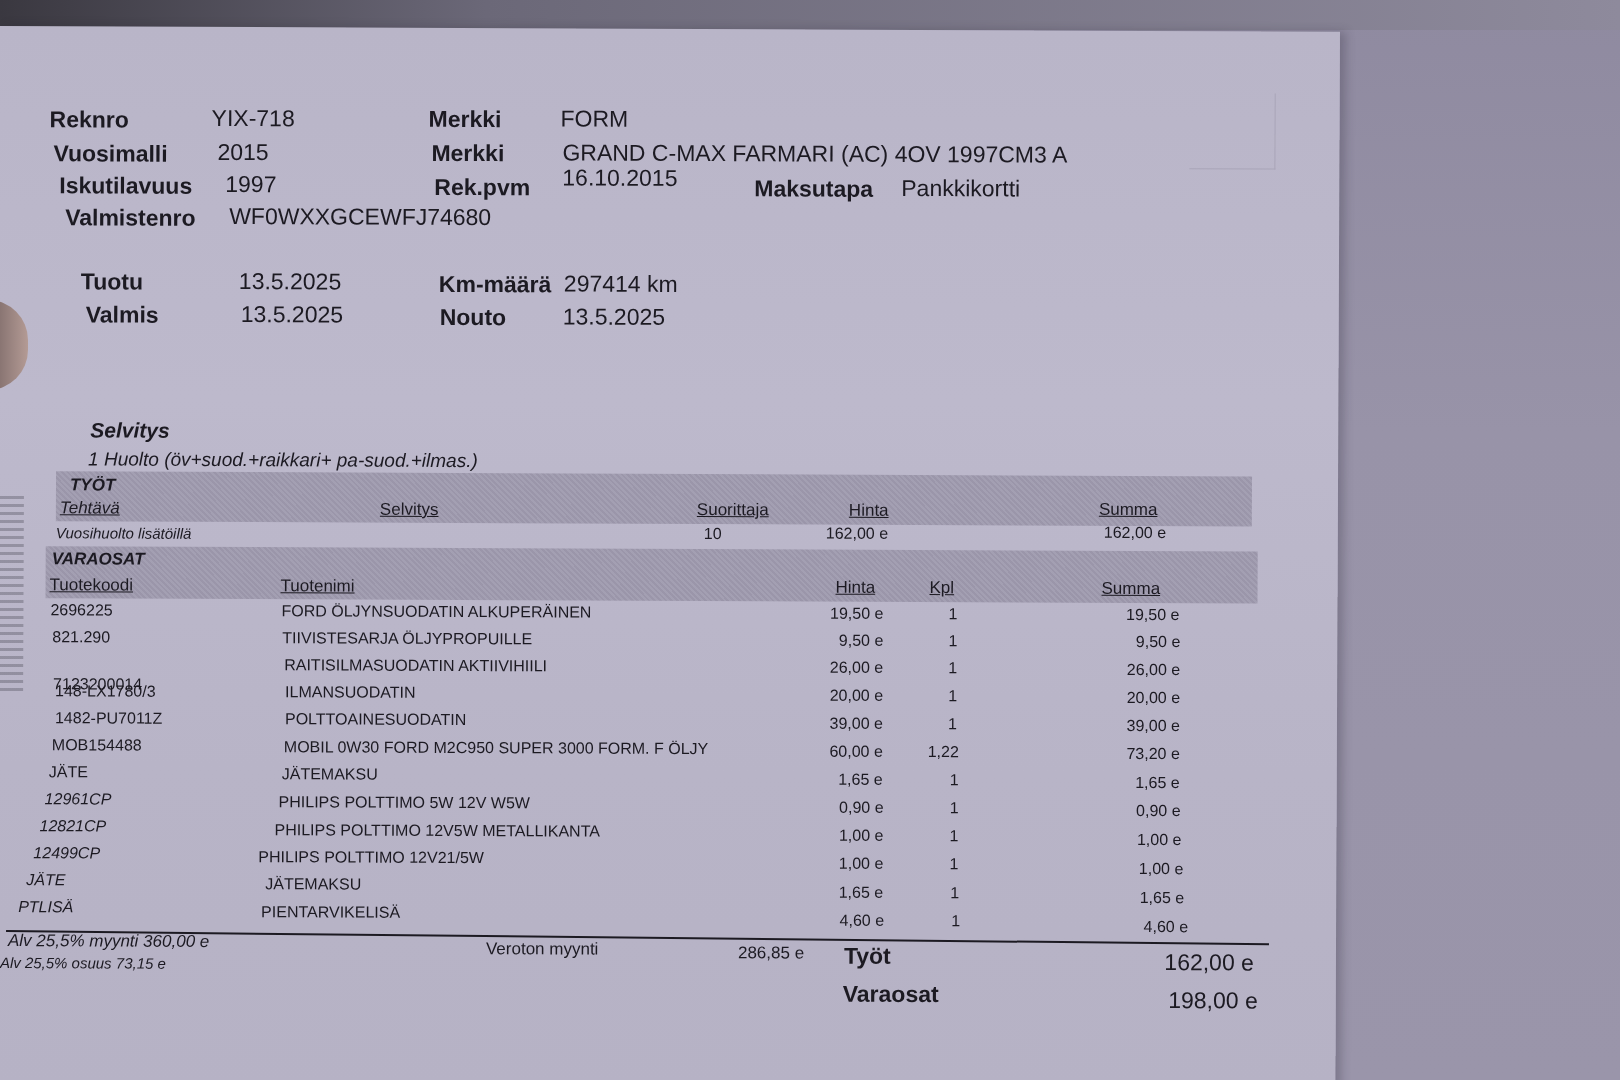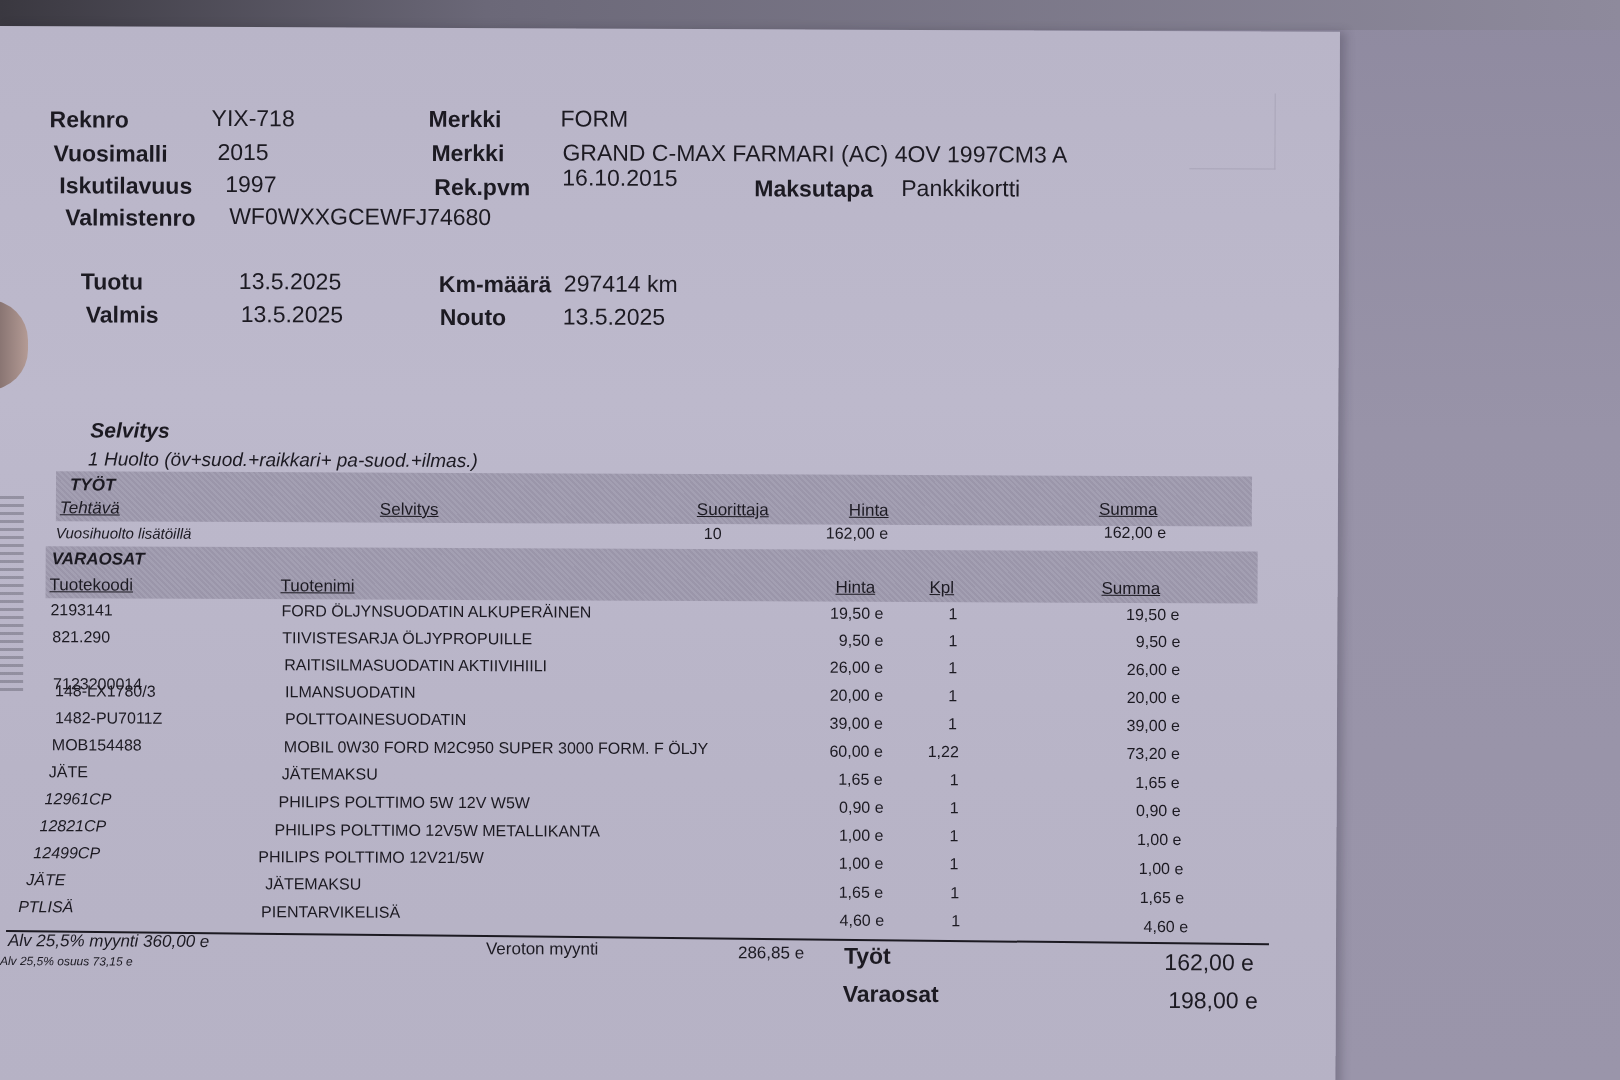--- a/index.html
+++ b/index.html
@@ -107,21 +107,21 @@
 
   <div class="band" style="left:48px;top:520px;width:1212px;height:52px"></div>
   <div class="abs it" style="left:54px;top:523px;font-size:17px;font-weight:bold">VARAOSAT</div>
   <div class="abs hdr" style="left:52px;top:549px">Tuotekoodi</div>
   <div class="abs hdr" style="left:283px;top:549px">Tuotenimi</div>
   <div class="abs hdr" style="left:838px;top:548px">Hinta</div>
   <div class="abs hdr" style="left:932px;top:548px">Kpl</div>
   <div class="abs hdr" style="left:1104px;top:548px">Summa</div>
 
   <div>
-    <div class="cell" style="left:53px;top:575px">2193141</div>
+    <div class="cell" style="left:53px;top:575px">2696225</div>
     <div class="cell" style="left:284px;top:575px">FORD ÖLJYNSUODATIN ALKUPERÄINEN</div>
     <div class="cell r" style="left:786px;width:100px;top:575px">19,50 e</div>
     <div class="cell r" style="left:900px;width:60px;top:575px">1</div>
     <div class="cell r" style="left:1080px;width:102px;top:575px">19,50 e</div>
   </div>
   <div>
     <div class="cell" style="left:55px;top:602px">821.290</div>
     <div class="cell" style="left:285px;top:602px">TIIVISTESARJA ÖLJYPROPUILLE</div>
     <div class="cell r" style="left:786px;width:100px;top:602px">9,50 e</div>
     <div class="cell r" style="left:900px;width:60px;top:602px">1</div>
@@ -193,21 +193,21 @@
   <div>
     <div class="cell it" style="left:22px;top:872px">PTLISÄ</div>
     <div class="cell" style="left:265px;top:876px">PIENTARVIKELISÄ</div>
     <div class="cell r" style="left:786px;width:102px;top:882px">4,60 e</div>
     <div class="cell r" style="left:900px;width:64px;top:882px">1</div>
     <div class="cell r" style="left:1080px;width:112px;top:887px">4,60 e</div>
   </div>
 
   <div class="rule" style="left:10px;top:904px;width:1263px;transform:rotate(0.35deg);transform-origin:0 0"></div>
   <div class="abs it" style="left:12px;top:905px;font-size:17px">Alv 25,5% myynti 360,00 e</div>
-  <div class="abs it" style="left:4px;top:928px;font-size:12px">Alv 25,5% osuus 73,15 e</div>
+  <div class="abs it" style="left:4px;top:928px;font-size:15px">Alv 25,5% osuus 73,15 e</div>
   <div class="abs" style="left:490px;top:911px;font-size:17px">Veroton myynti</div>
   <div class="abs" style="left:742px;top:914px;font-size:17px">286,85 e</div>
   <div class="abs tot-lbl" style="left:848px;top:913px">Työt</div>
   <div class="abs tot-val r" style="left:1100px;width:158px;top:918px">162,00 e</div>
   <div class="abs tot-lbl" style="left:847px;top:951px">Varaosat</div>
   <div class="abs tot-val r" style="left:1100px;width:162px;top:956px">198,00 e</div>
 </div>
 
 <div class="finger"></div>
 

